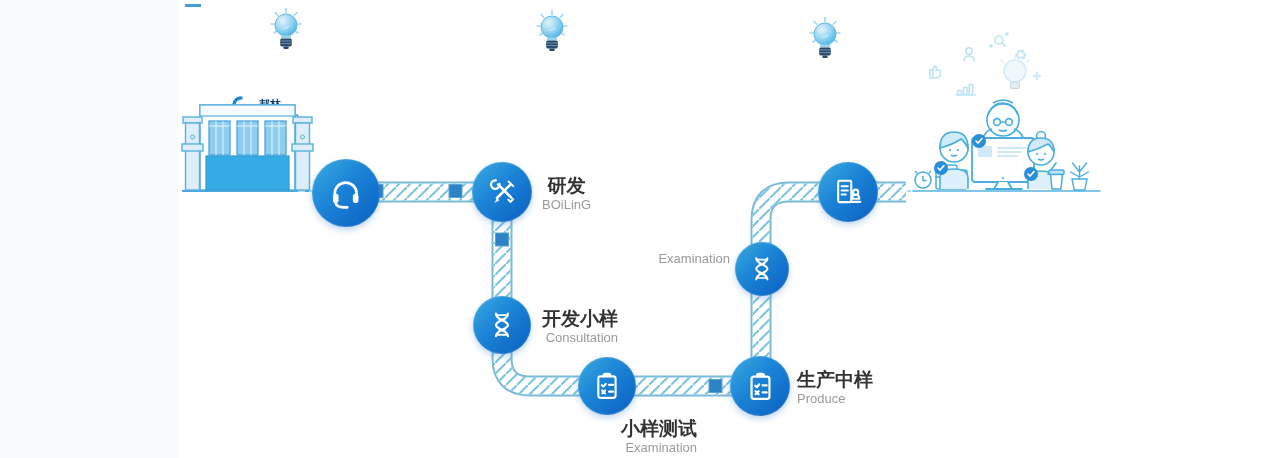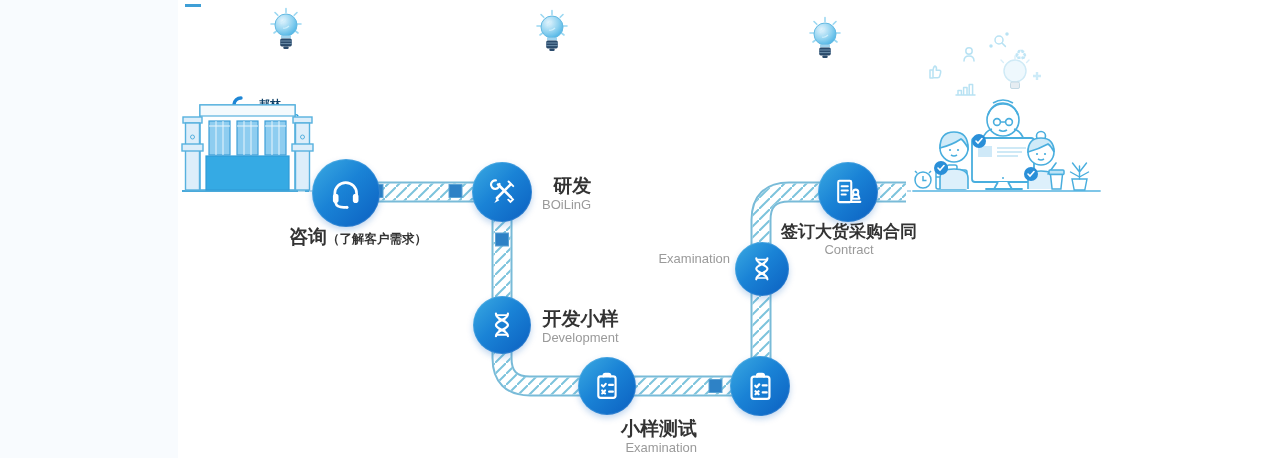--- a/index.html
+++ b/index.html
@@ -24,21 +24,21 @@
   .n6{left:735px;top:242px;width:54px;height:54px;}
   .n7{left:818px;top:162px;width:60px;height:60px;}
   .node svg{width:55%;height:55%;}
 
   
   .lbl{position:absolute;color:#333;}
   .cn{font-weight:bold;font-size:19px;color:#333;line-height:1.15;white-space:nowrap;}
   .cn-note{font-weight:bold;font-size:12.5px;color:#333;}
   .en{font-size:13px;color:#9a9a9a;line-height:1.3;white-space:nowrap;}
   .l1{left:238px;top:226px;width:240px;text-align:center;}
-  .l2{left:542px;top:175px;text-align:right;}
+  .l2{left:542px;top:175px;text-align:center;}
   .l3{left:542px;top:308px;text-align:right;}
   .l4{left:517px;top:418px;width:180px;text-align:right;}
   .l5{left:797px;top:369px;text-align:left;}
   .l6{left:570px;top:251px;width:160px;text-align:right;}
   .l7{left:749px;top:222px;width:200px;text-align:center;}
   .l7 .cn{font-size:17px;}
 
   .bulb{position:absolute;width:38px;height:50px;}
   .b1{left:267px;top:7px;}
   .b2{left:533px;top:9px;}
@@ -327,42 +327,39 @@
     <svg viewBox="0 0 24 24" fill="none" stroke="#fff" stroke-width="1.5" stroke-linecap="round" stroke-linejoin="round">
       <rect x="4.5" y="3.5" width="9.5" height="15.5" rx="1"></rect>
       <path d="M7 7.5 h4.5 M7 10.5 h4.5 M7 13.5 h3"></path>
       <circle cx="17.2" cy="11.8" r="1.9"></circle>
       <path d="M15.4 13.7 h3.6 l0.9 2.8 h-5.4 z"></path>
       <path d="M13.8 18.8 h6.8"></path>
     </svg>
   </div>
 
   <div class="lbl l1">
-    <div>
-      <span class="cn">咨询</span><span class="cn-note">（了解客户需求）</span>
-    </div>
   </div>
 
   <div class="lbl l2">
     <div class="cn">研发</div>
     <div class="en">BOiLinG</div>
   </div>
 
   <div class="lbl l3">
     <div class="cn">开发小样</div>
-    <div class="en">Development</div>
+    <div class="en">Consultation</div>
   </div>
 
   <div class="lbl l4">
     <div class="cn">小样测试</div>
     <div class="en">Examination</div>
   </div>
 
+  <div class="lbl l5">
+    <div class="cn">生产中样</div>
+    <div class="en">Produce</div>
+  </div>
 
   <div class="lbl l6">
     <div class="en">Examination</div>
   </div>
 
-  <div class="lbl l7">
-    <div class="cn">签订大货采购合同</div>
-    <div class="en">Contract</div>
-  </div>
 </div>
 
 </body></html>

